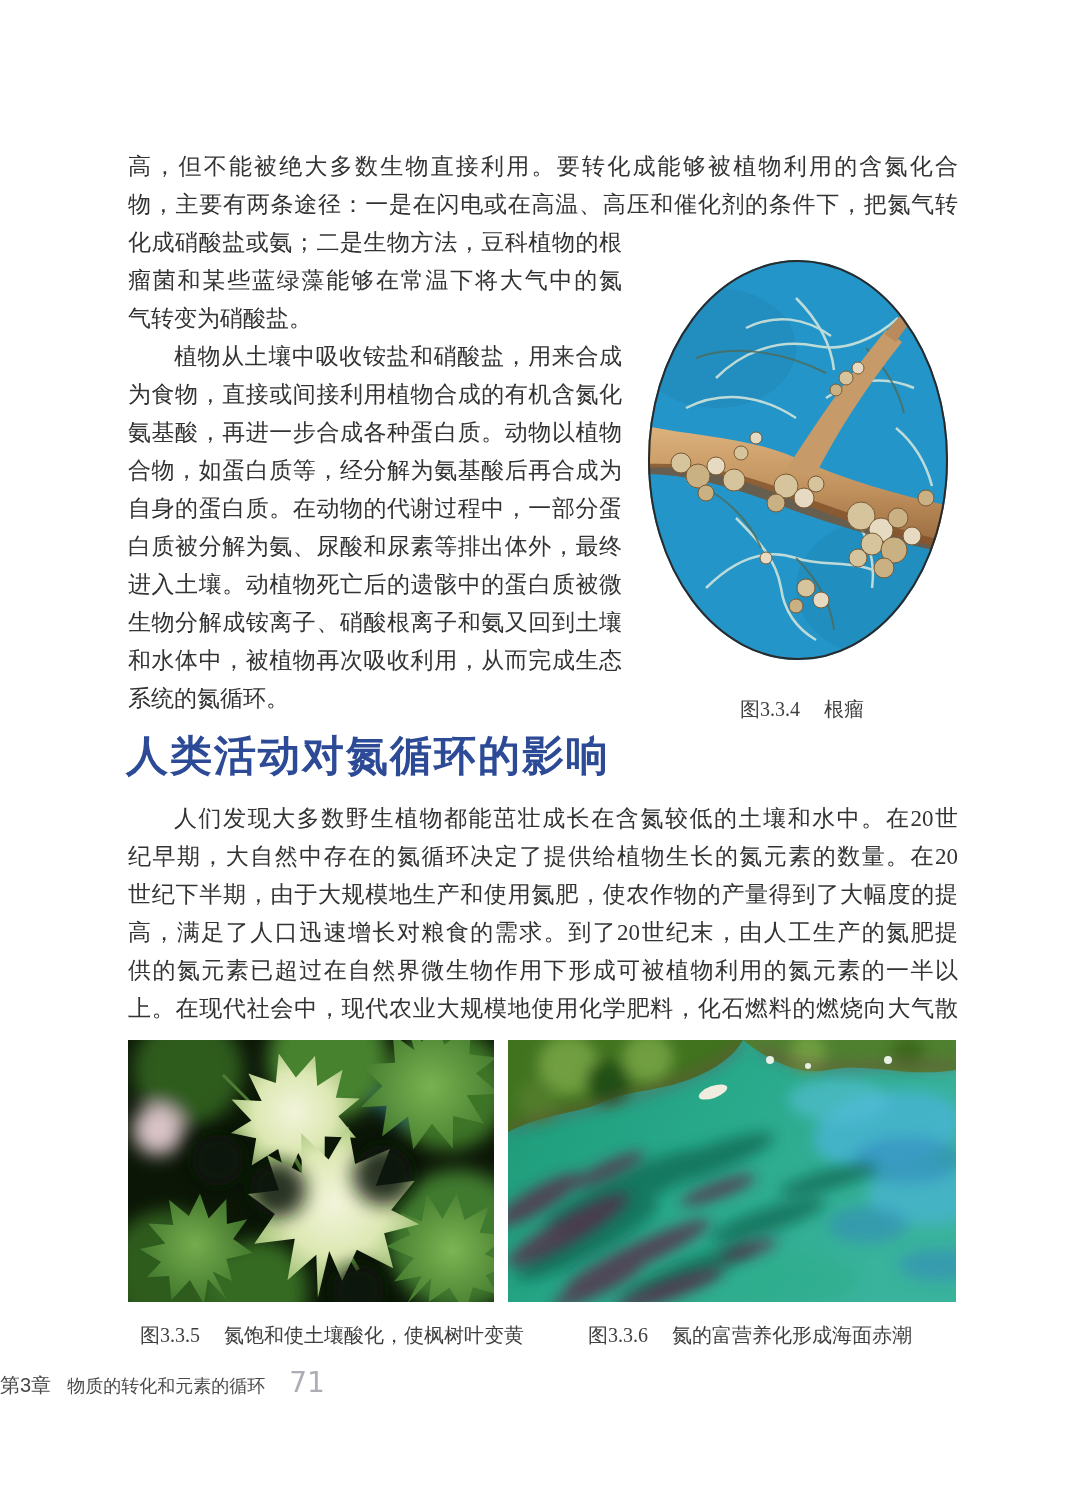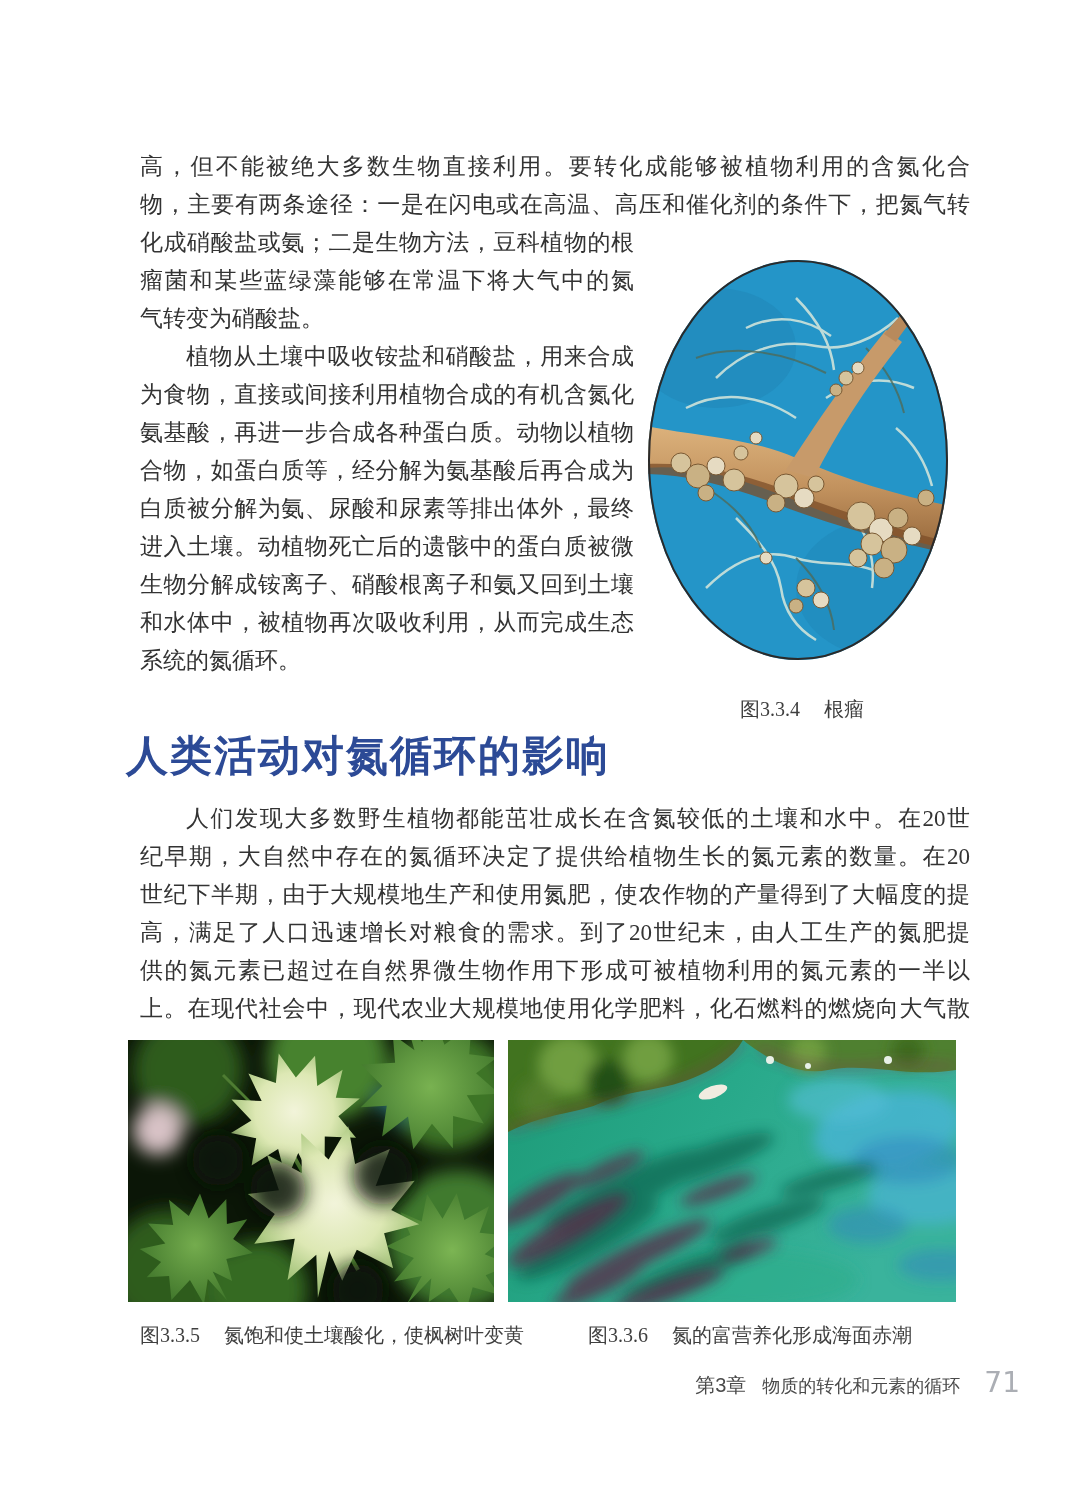--- a/index.html
+++ b/index.html
@@ -10,21 +10,21 @@
     --page_number_gray:#abaeb4;
   }
   *{margin:0;padding:0;box-sizing:border-box;}
   html,body{background:#e8e8e8;}
   .page{
     position:relative;width:1080px;height:1497px;background:#ffffff;
     margin:0 auto;overflow:hidden;
     font-family:"Liberation Serif","DejaVu Serif",serif;
     color:var(--body_text);
   }
-  .textblock{position:absolute;margin-left:12px;}
+  .textblock{position:absolute;}
   .tline{
     height:38px;line-height:38px;font-size:23px;
     text-align:justify;text-align-last:justify;
     white-space:nowrap;overflow:hidden;
     color:var(--body_text);
   }
   .tline.indent{padding-left:46px;}
   .tline.end{text-align-last:left;}
   .p1wide{left:128px;top:148px;width:830px;}
   .p1narrow{left:128px;top:224px;width:494px;}
@@ -44,21 +44,21 @@
   .caption .cap-label{margin-right:24px;}
   .cap334{left:740px;top:668px;margin-top:28px;}
   .cap335{left:140px;top:1322px;}
   .cap336{left:588px;top:1322px;}
   .photo{position:absolute;top:1040px;height:262px;overflow:hidden;}
   .photo-leaves{left:128px;width:366px;}
   .photo-sea{left:508px;width:448px;}
   .photo svg{display:block;}
   .footer{
     position:absolute;top:1366px;left:0;right:60px;
-    display:flex;justify-content:flex-end;align-items:baseline;
+    display:flex;align-items:baseline;
     font-family:"Liberation Sans","DejaVu Sans",sans-serif;
   }
   .footer .chapter{font-size:20px;color:var(--footer_text);}
   .footer .chapter-title{font-size:18px;color:var(--footer_text);margin-left:16px;}
   .footer .page-number{
     font-size:28px;color:var(--page_number_gray);margin-left:24px;
     font-family:"DejaVu Sans","Liberation Sans",sans-serif;
   }
 </style>
 </head>
@@ -75,20 +75,21 @@
       <div class="tline">化成硝酸盐或氨；二是生物方法，豆科植物的根</div>
       <div class="tline">瘤菌和某些蓝绿藻能够在常温下将大气中的氮</div>
       <div class="tline end">气转变为硝酸盐。</div>
     </div>
 
   <div class="textblock p2">
       <div class="tline indent">植物从土壤中吸收铵盐和硝酸盐，用来合成</div>
       <div class="tline">为食物，直接或间接利用植物合成的有机含氮化</div>
       <div class="tline">氨基酸，再进一步合成各种蛋白质。动物以植物</div>
       <div class="tline">合物，如蛋白质等，经分解为氨基酸后再合成为</div>
+      <div class="tline">自身的蛋白质。在动物的代谢过程中，一部分蛋</div>
       <div class="tline">白质被分解为氨、尿酸和尿素等排出体外，最终</div>
       <div class="tline">进入土壤。动植物死亡后的遗骸中的蛋白质被微</div>
       <div class="tline">生物分解成铵离子、硝酸根离子和氨又回到土壤</div>
       <div class="tline">和水体中，被植物再次吸收利用，从而完成生态</div>
       <div class="tline end">系统的氮循环。</div>
     </div>
 
   <div class="fig-oval">
     <svg viewBox="0 0 304 404" width="304" height="404">
       <defs>

